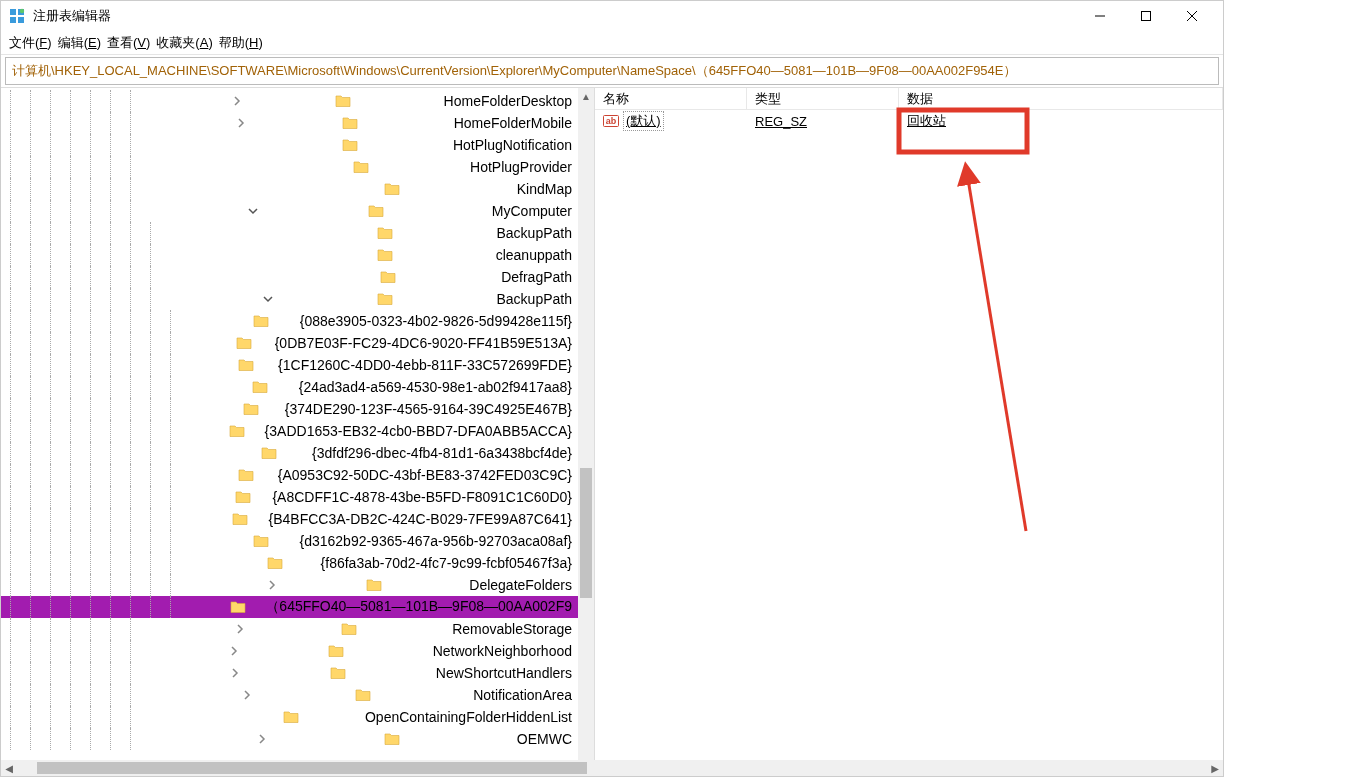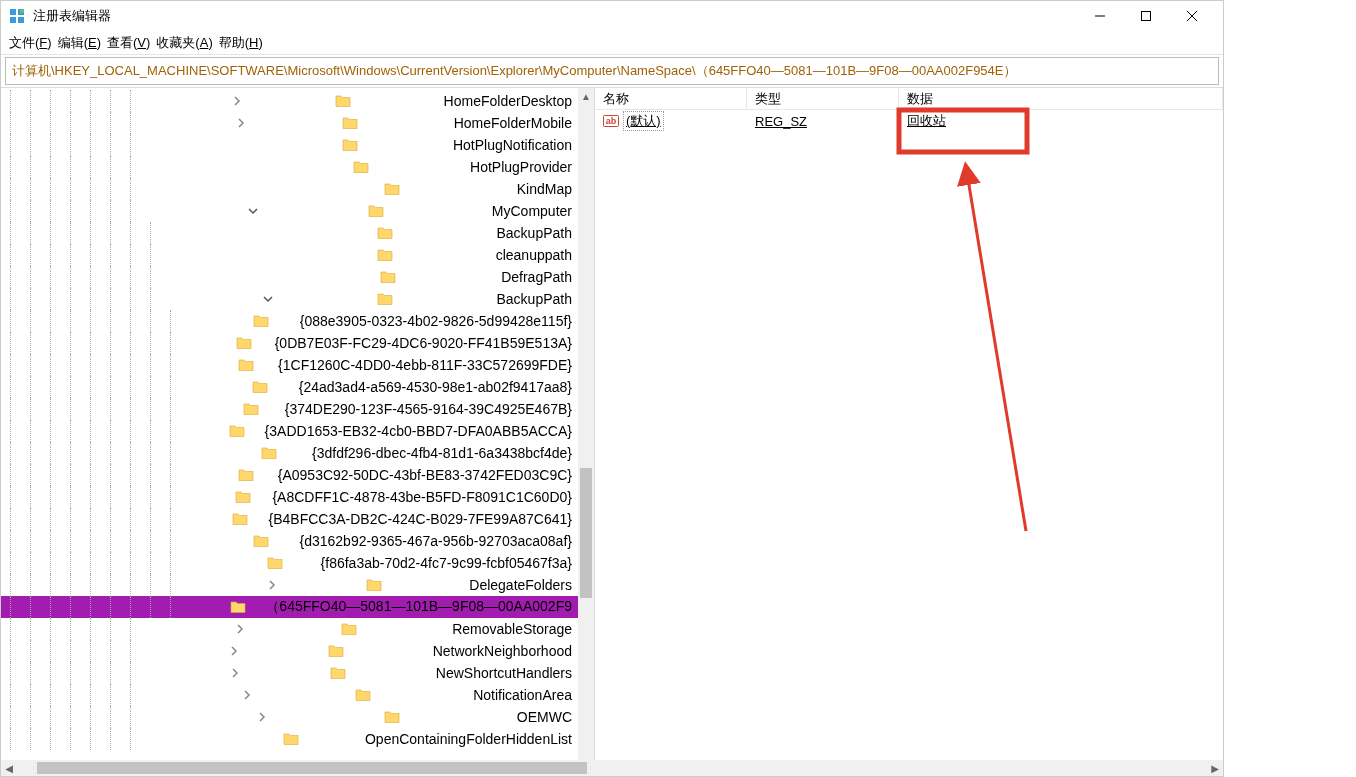--- a/index.html
+++ b/index.html
@@ -619,45 +619,45 @@
             <div class="tree-row">
               <div class="indent-lines">
                 <div class="vline"></div>
                 <div class="vline"></div>
                 <div class="vline"></div>
                 <div class="vline"></div>
                 <div class="vline"></div>
                 <div class="vline"></div>
                 <div class="vline"></div>
               </div>
+              <div class="expander empty"></div>
+              <svg class="folder-icon" viewBox="0 0 16 16">
+                <path d="M1 3 h5 l1.5 1.5 H15 v9 H1 z" fill="#ffd76a" stroke="#d9a93a" stroke-width="0.6"></path>
+              </svg>
+              <span class="label">OpenContainingFolderHiddenList</span>
+            </div>
+            <div class="tree-row">
+              <div class="indent-lines">
+                <div class="vline"></div>
+                <div class="vline"></div>
+                <div class="vline"></div>
+                <div class="vline"></div>
+                <div class="vline"></div>
+                <div class="vline"></div>
+                <div class="vline"></div>
+              </div>
               <div class="expander">
                 <svg width="10" height="10" viewBox="0 0 10 10">
                   <path d="M3 1 L7 5 L3 9" fill="none" stroke="#888" stroke-width="1.5"></path>
                 </svg>
               </div>
               <svg class="folder-icon" viewBox="0 0 16 16">
                 <path d="M1 3 h5 l1.5 1.5 H15 v9 H1 z" fill="#ffd76a" stroke="#d9a93a" stroke-width="0.6"></path>
               </svg>
               <span class="label">OEMWC</span>
-            </div>
-            <div class="tree-row">
-              <div class="indent-lines">
-                <div class="vline"></div>
-                <div class="vline"></div>
-                <div class="vline"></div>
-                <div class="vline"></div>
-                <div class="vline"></div>
-                <div class="vline"></div>
-                <div class="vline"></div>
-              </div>
-              <div class="expander empty"></div>
-              <svg class="folder-icon" viewBox="0 0 16 16">
-                <path d="M1 3 h5 l1.5 1.5 H15 v9 H1 z" fill="#ffd76a" stroke="#d9a93a" stroke-width="0.6"></path>
-              </svg>
-              <span class="label">OpenContainingFolderHiddenList</span>
             </div>
           </div>
       </div>
       <div class="tree-scrollbar">
         <div class="arrow up">▲</div>
         <div class="thumb"></div>
         <div class="arrow down">▼</div>
       </div>
     </div>
 

